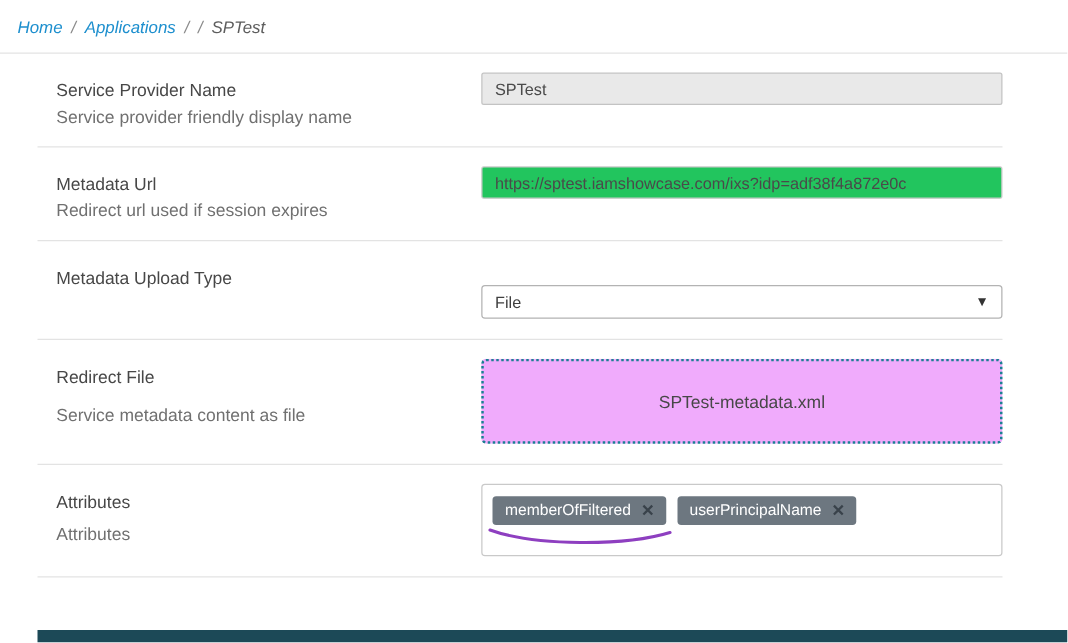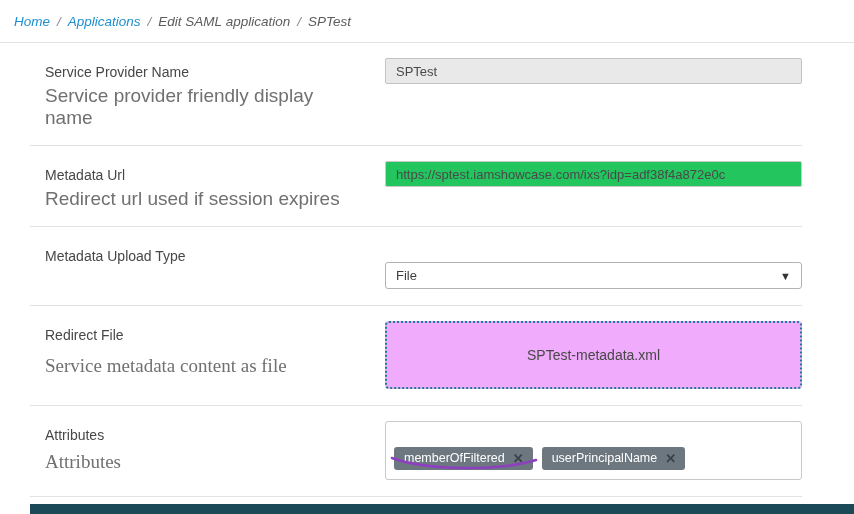--- a/index.html
+++ b/index.html
@@ -36,25 +36,25 @@
   .row-label {
     grid-column:1; grid-row:1;
     padding-left:15px;
     font-size:14px;
     color:#474747;
     padding-top:6px;
   }
   .row-help {
     grid-column:1; grid-row:2;
     padding-left:15px;
-    font-size:19px;
+    font-size:14px;
     color:#707070;
     margin-top:5px;
   }
-  .row.tall .row-help { margin-top:0;font-family:Liberation Serif, serif; }
+  .row.tall .row-help { margin-top:0; }
   .row-field { grid-column:2; grid-row:1 / span 2; }
 
   .text-input {
     width:100%; height:26px;
     border:1px solid #c9c9c9; border-radius:2px;
     padding:3px 10px;
     font-family:"Liberation Sans", sans-serif;
     font-size:13px; color:#4a4a4a;
     background:#22c55e;
   }
@@ -86,21 +86,20 @@
     background:#fff;
   }
   .tags-wrap { display:flex; gap:9px; }
   .tag {
     display:inline-flex; align-items:center; gap:8px;
     background:#6d7780; color:#ffffff;
     font-size:12.5px;
     padding:4px 9px 5px 10px;
     border-radius:3px;
     white-space:nowrap;
-    margin-top:16px;
   }
   .tag-x {
     color:#39424a; font-weight:bold; font-size:13px;
     cursor:pointer; line-height:1;
   }
   .annotation-svg {
     position:absolute; left:2px; top:33px;
     width:152px; height:18px; overflow:visible;
     pointer-events:none;
   }
@@ -113,21 +112,20 @@
   }
 </style>
 </head>
 <body>
 
 <nav class="breadcrumb">
   <a class="crumb-link">Home</a>
   <span class="crumb-sep">/</span>
   <a class="crumb-link">Applications</a>
   <span class="crumb-sep">/</span>
-  <span class="crumb-static">Edit SAML application</span>
   <span class="crumb-sep">/</span>
   <span class="crumb-static">SPTest</span>
 </nav>
 
 <div class="form-container">
 
   <div class="row">
     <div class="row-label">Service Provider Name</div>
     <div class="row-field">
       <input class="text-input disabled" type="text" value="SPTest" style="">

